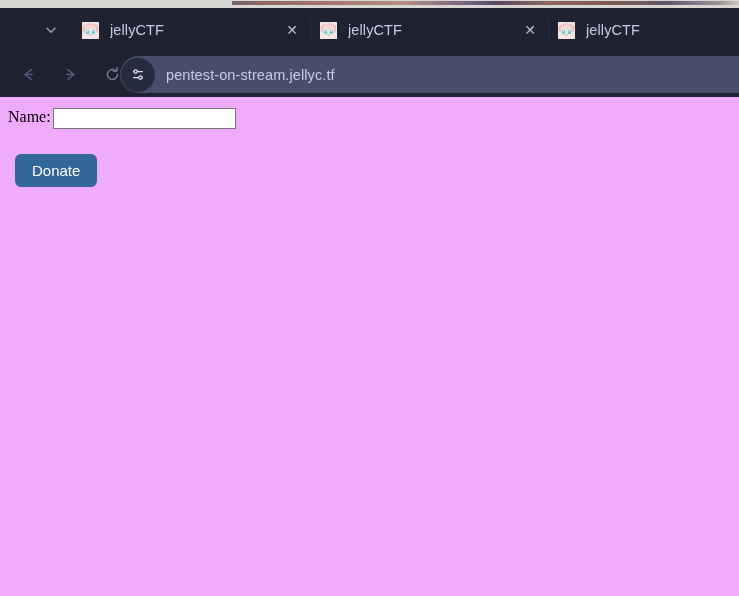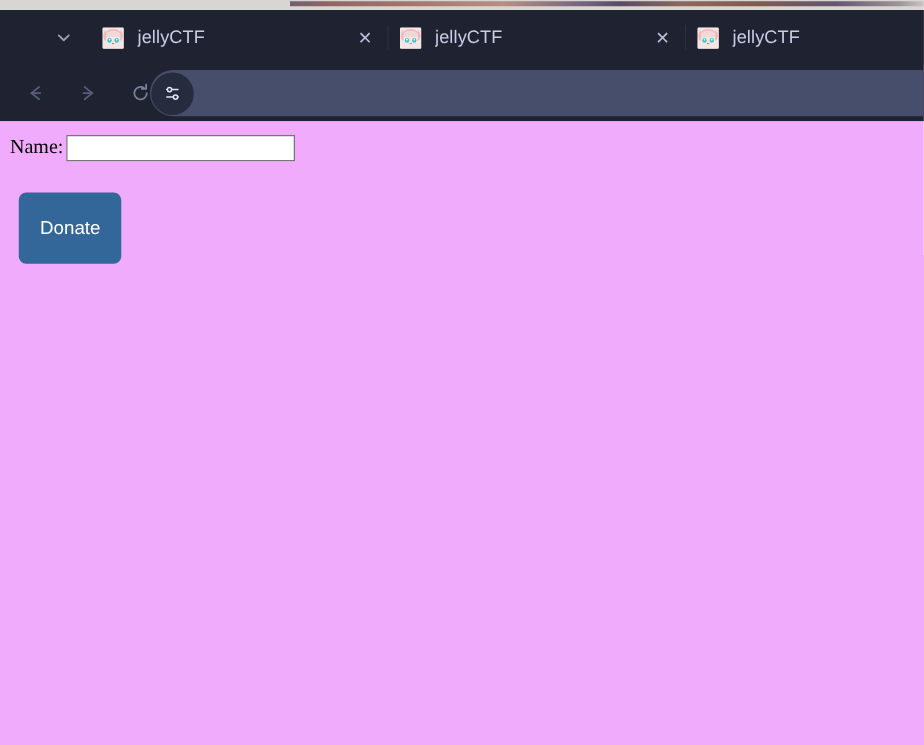--- a/index.html
+++ b/index.html
@@ -226,21 +226,21 @@
   #donate-button {
     display: block;
     margin-top: 25px;
     margin-left: 7px;
     background: #336699;
     color: #ffffff;
     border: none;
     border-radius: 6px;
     font-family: "Liberation Sans", sans-serif;
     font-size: 15px;
-    padding: 20px 17px;
+    padding: 8px 17px;
     cursor: pointer;
   }
 </style>
 </head>
 <body>
 
 <div id="top-sliver">
   <div id="top-sliver-tint"></div>
 </div>
 
@@ -345,20 +345,21 @@
       <div id="site-info-button">
         <svg width="18" height="18" viewBox="0 0 18 18" aria-hidden="true">
           <circle cx="6.6" cy="5.6" r="1.7" fill="none" stroke="#e3e6f2" stroke-width="1.2"></circle>
           <path d="M8.7 5.6 L13.3 5.6" stroke="#e3e6f2" stroke-width="1.3" stroke-linecap="round"></path>
           <path d="M4.5 5.6 L4.7 5.6" stroke="#e3e6f2" stroke-width="1.3" stroke-linecap="round"></path>
           <circle cx="11.4" cy="11.6" r="1.7" fill="none" stroke="#e3e6f2" stroke-width="1.2"></circle>
           <path d="M4.5 11.6 L9.3 11.6" stroke="#e3e6f2" stroke-width="1.3" stroke-linecap="round"></path>
           <path d="M13.4 11.6 L13.5 11.6" stroke="#e3e6f2" stroke-width="1.3" stroke-linecap="round"></path>
         </svg>
       </div>
+      <span id="url-text">pentest-on-stream.jellyc.tf</span>
     </div>
   </div>
 </div>
 
 <div id="page">
   <div id="donate-form">
 
     <div id="name-row">
       <span class="field-label">Name:</span><input id="name-input" type="text" value="" style="">
     </div>

